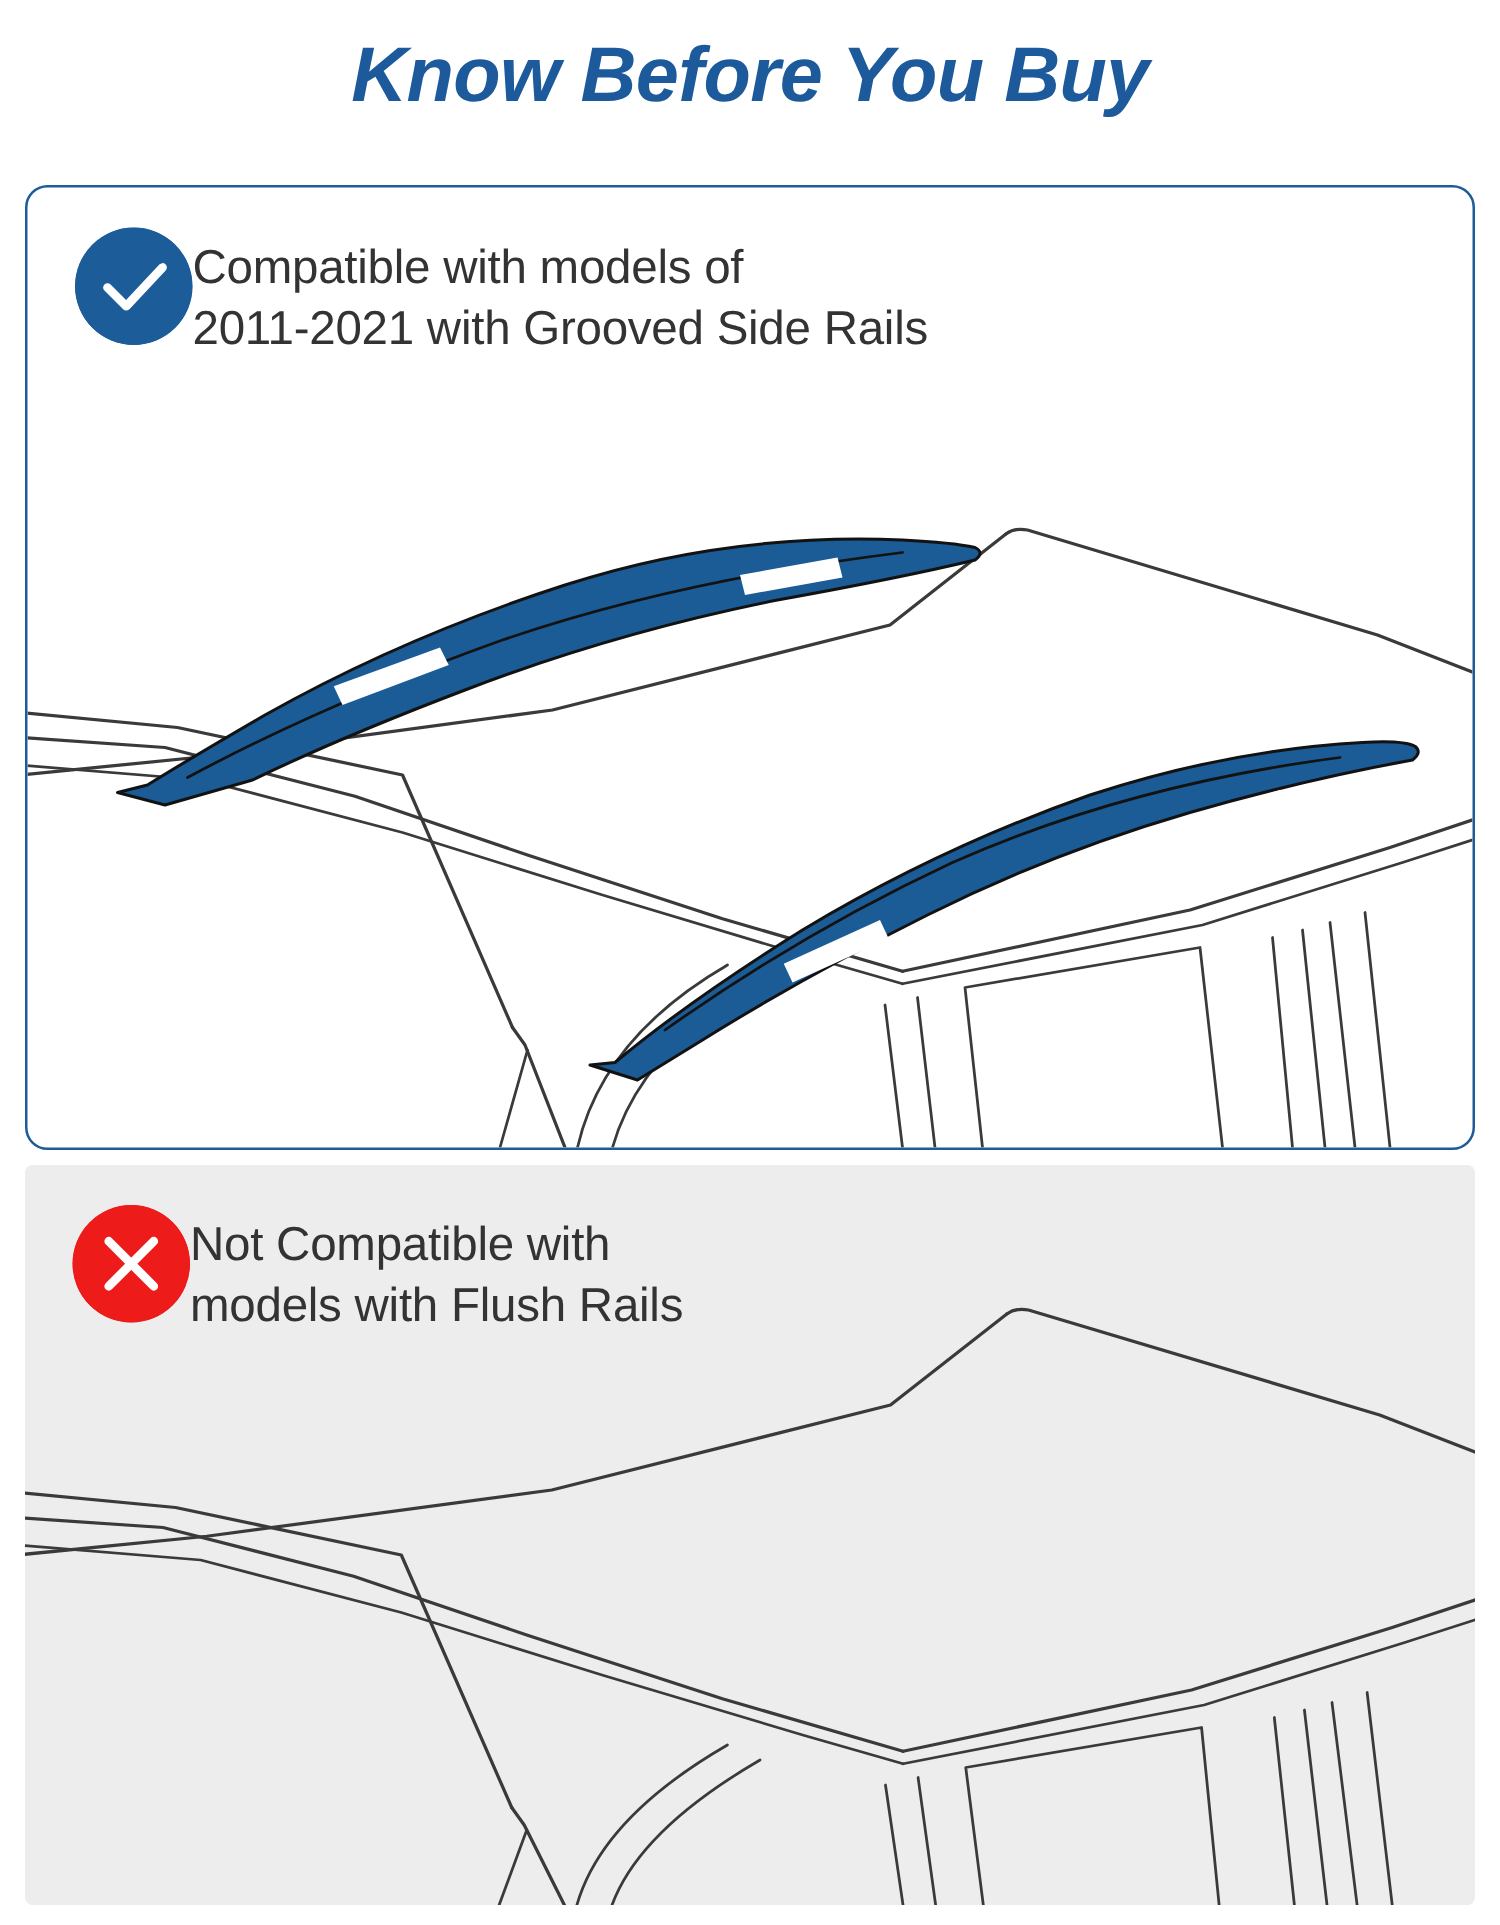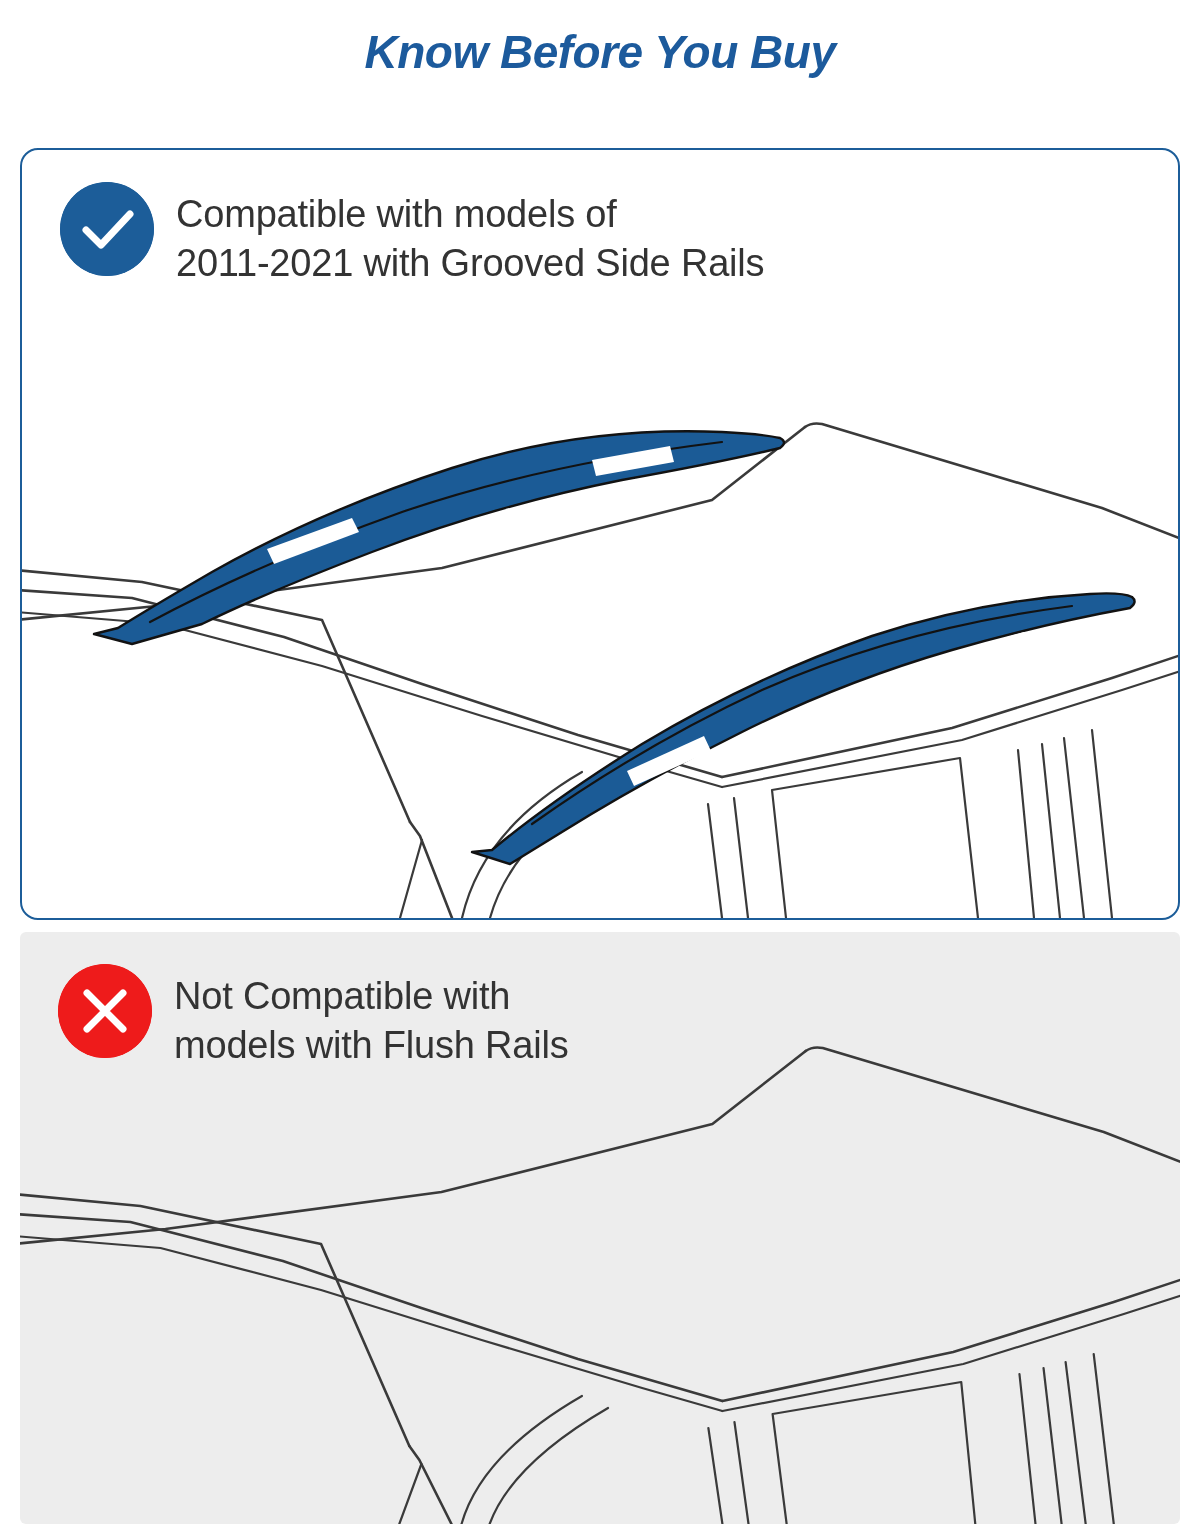--- a/index.html
+++ b/index.html
@@ -23,21 +23,21 @@
     box-sizing: border-box;
   }
 
   
   .title {
     position: absolute;
     left: 0;
     top: 28px;
     width: 1200px;
     text-align: center;
-    font-size: 46px;
+    font-size: 62px;
     line-height: 1.05;
     font-weight: bold;
     font-style: italic;
     letter-spacing: -0.5px;
     color: #1c5a9c;
     font-family: "Liberation Sans", sans-serif;
     white-space: nowrap;
   }
 
   
@@ -65,21 +65,20 @@
     border-radius: 6px;
   }
 
   
   .card-header {
     position: absolute;
     left: 38px;
     top: 32px;
     display: flex;
     align-items: flex-start;
-    gap: 22px;
   }
   .badge {
     flex: 0 0 auto;
     width: 94px;
     height: 94px;
     border-radius: 50%;
     display: block;
   }
   .badge-check { background: #1c5d99; }
   .badge-x { background: #ee1b1b; }

